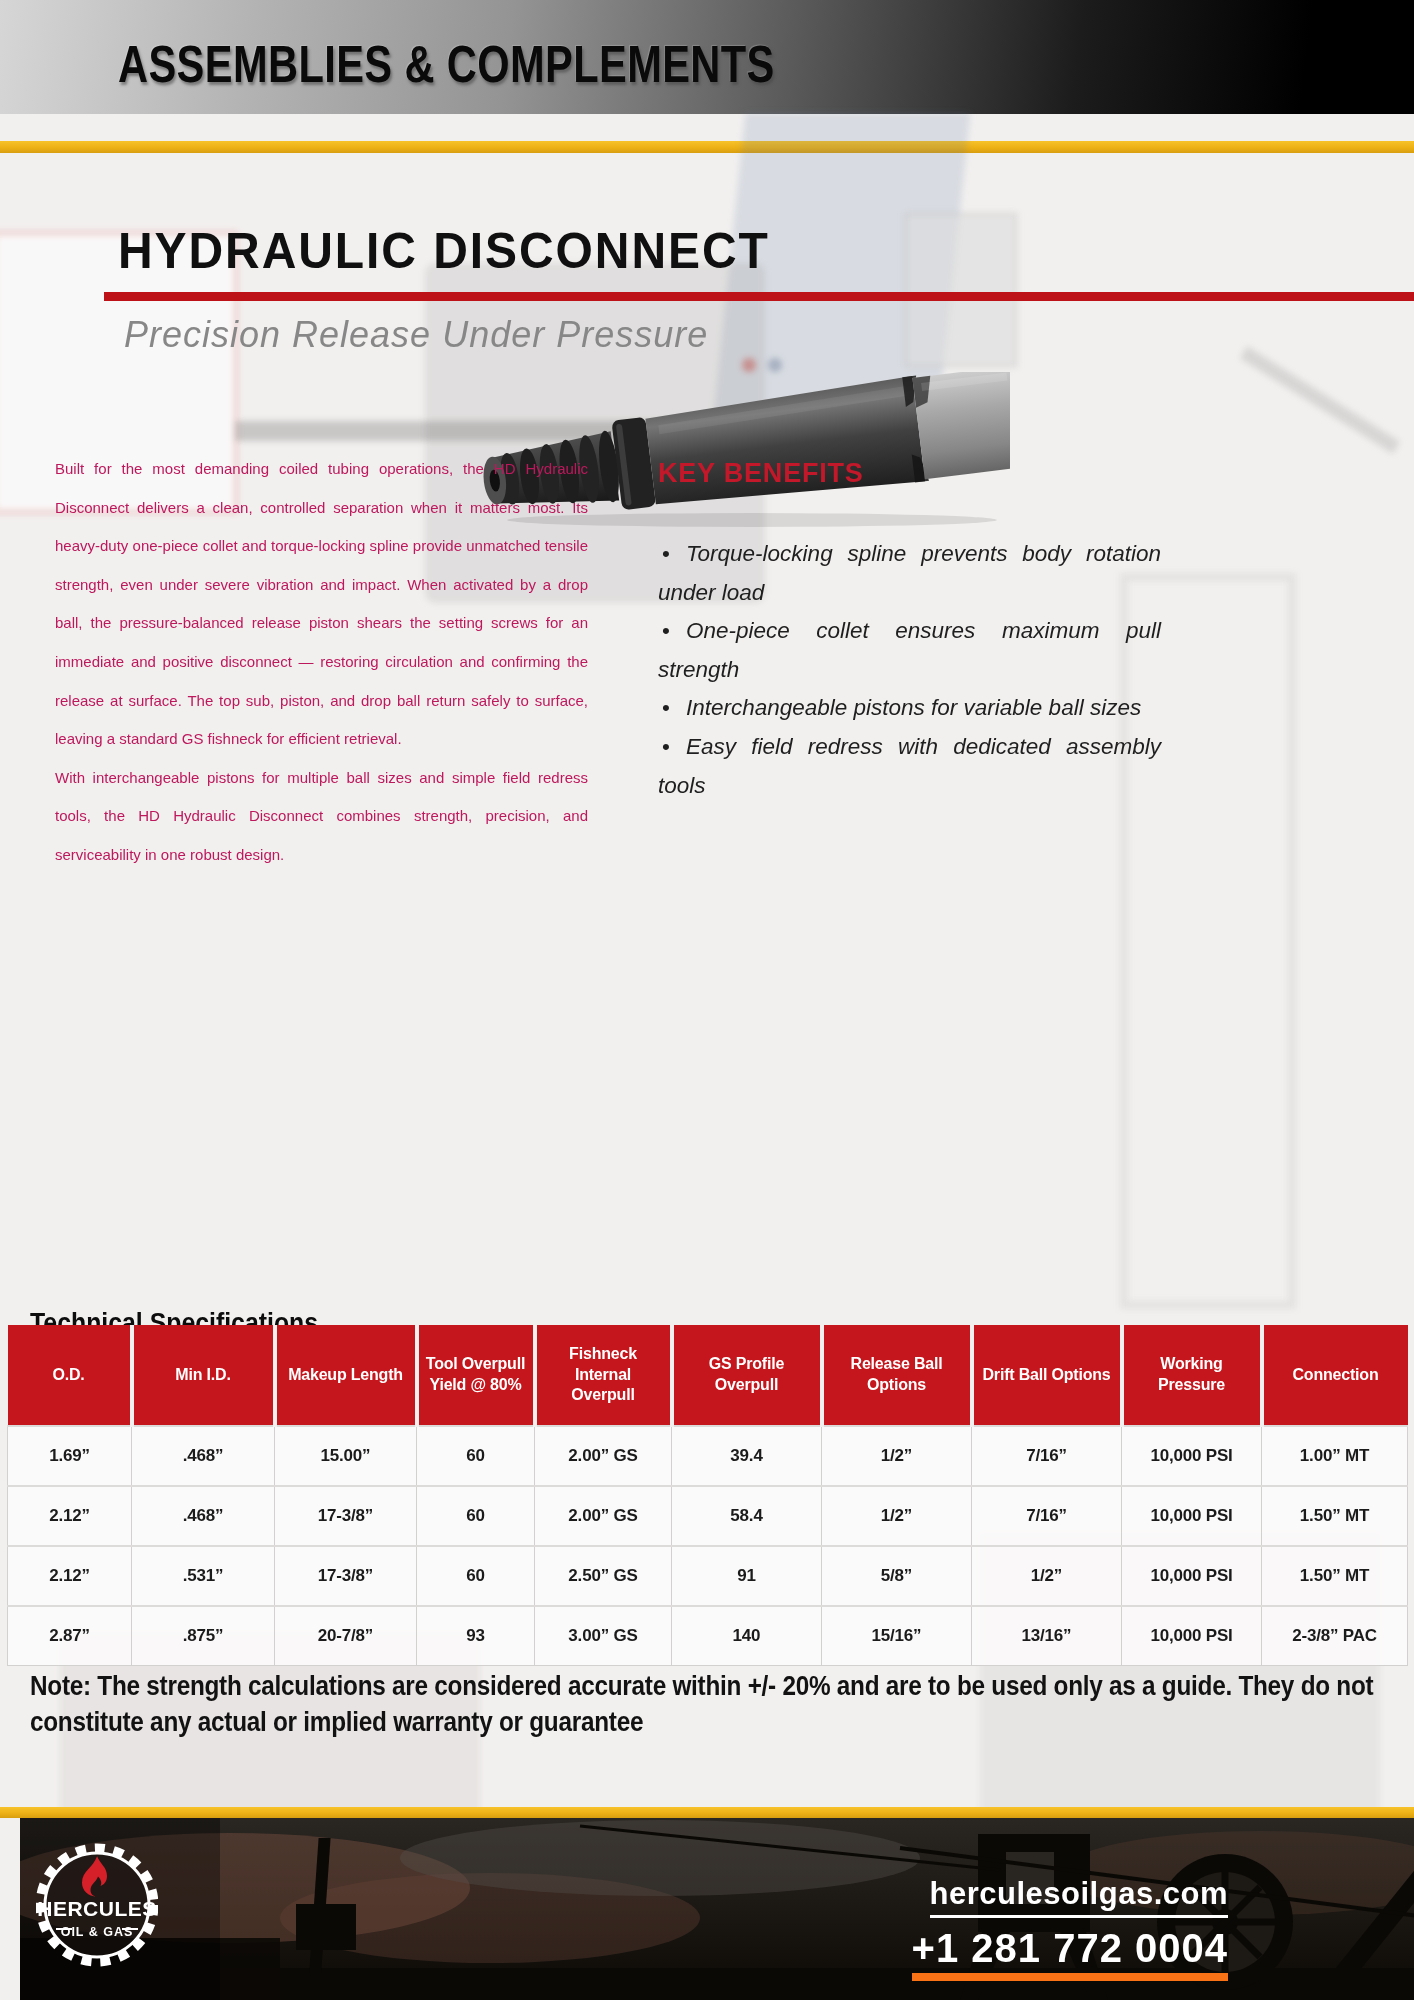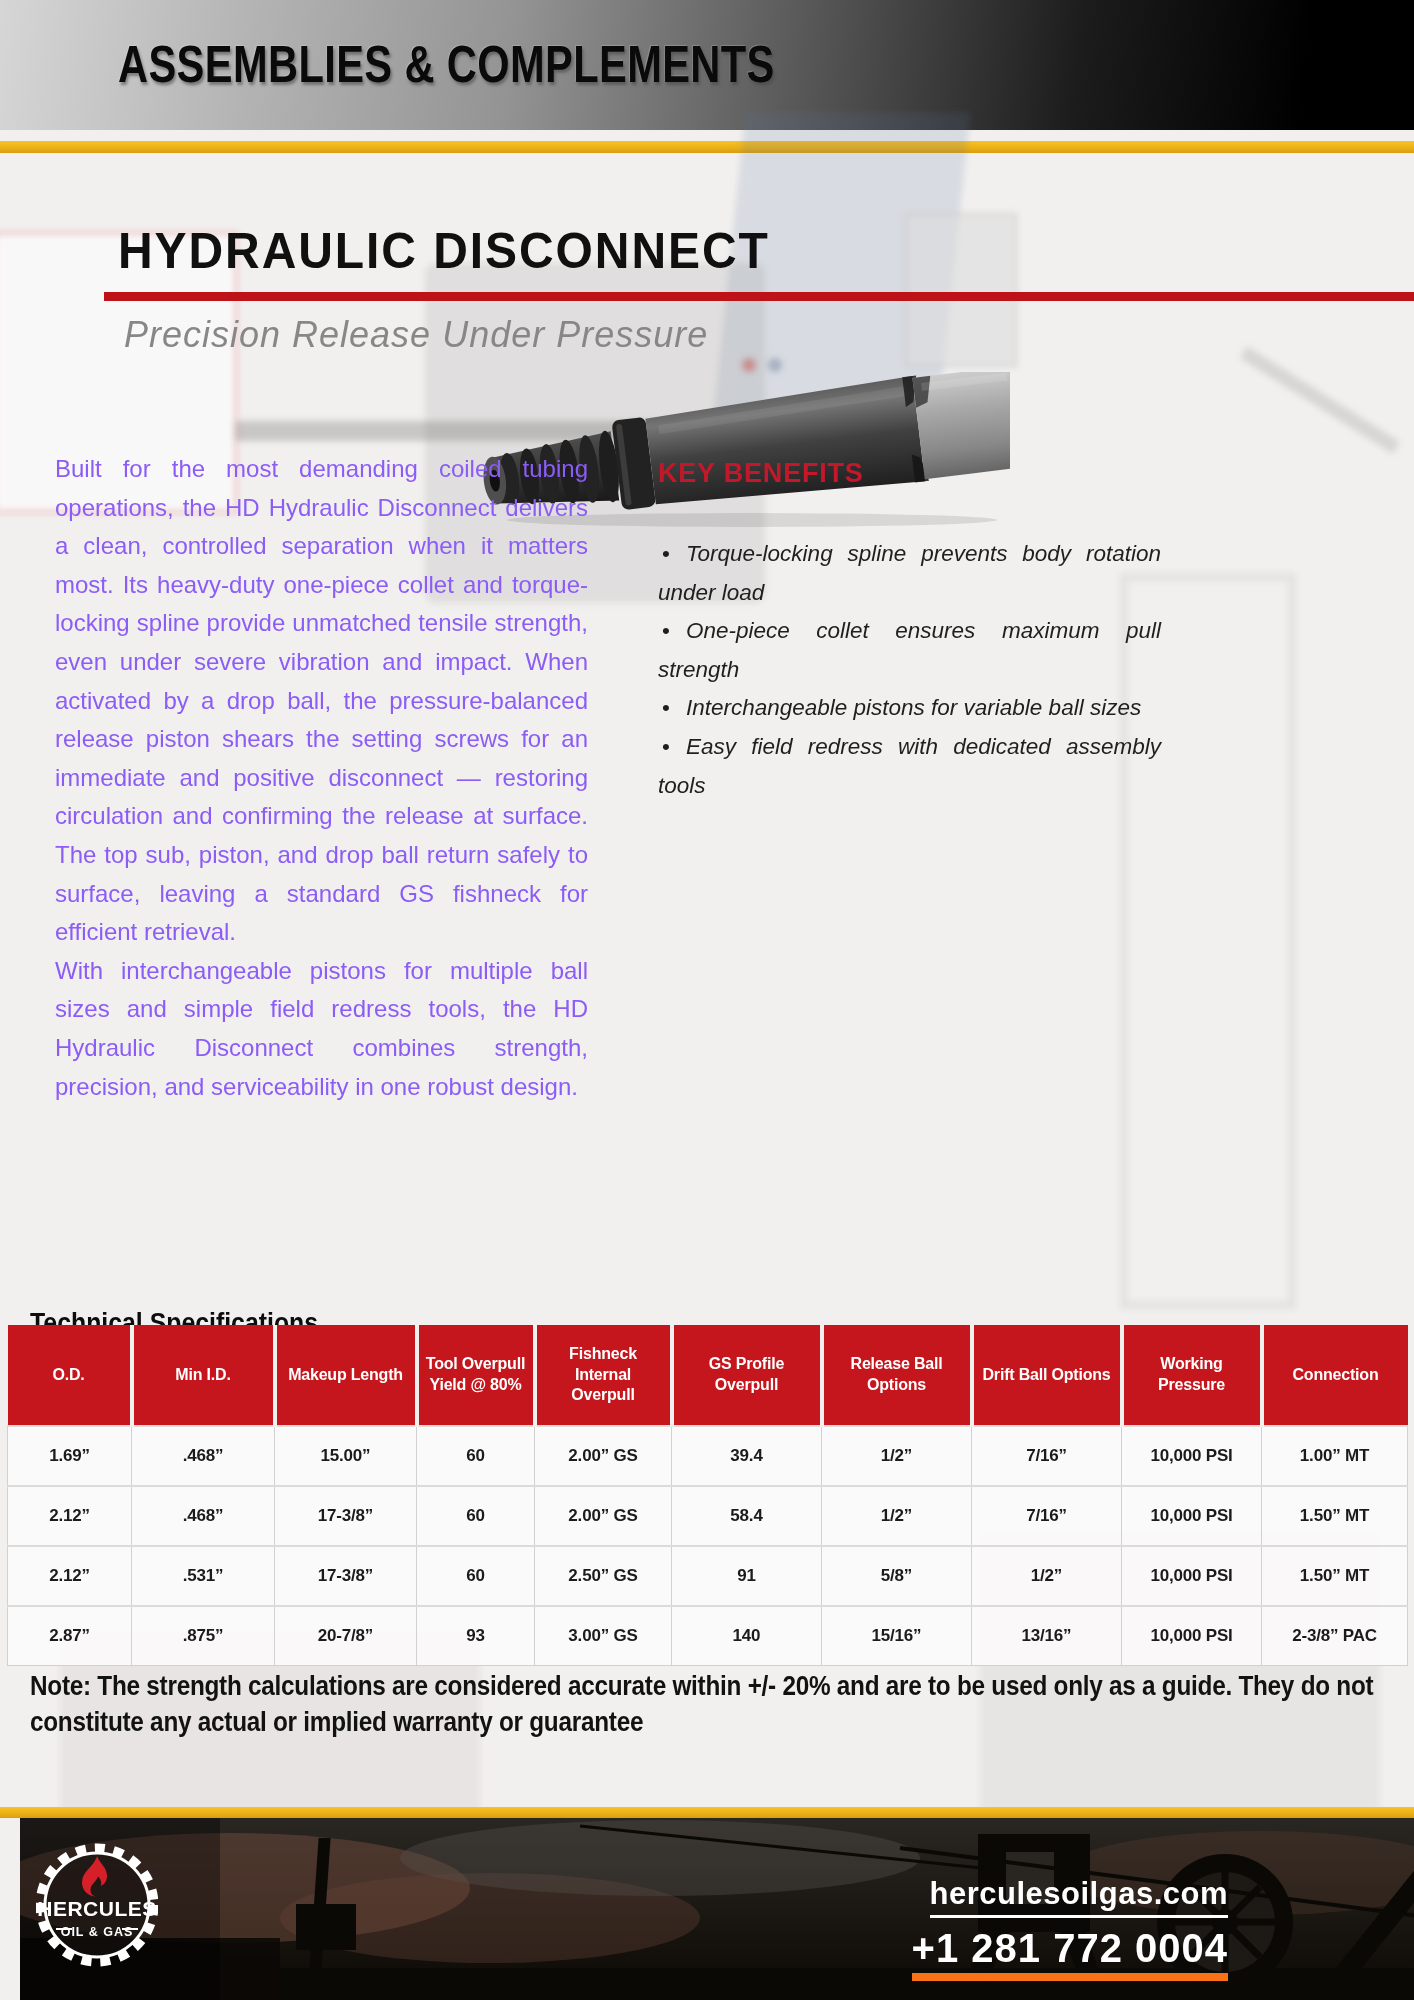--- a/index.html
+++ b/index.html
@@ -3,21 +3,21 @@
 <meta charset="utf-8">
 <style>
   html,body{margin:0;padding:0;background:#e7e5e3;}
   .page{
     position:relative;width:1414px;height:2000px;overflow:hidden;
     background:#f2f0ef;font-family:"Liberation Sans",sans-serif;
     -webkit-font-smoothing:antialiased;
   }
   
   .topbar{
-    position:absolute;left:0;top:0;width:1414px;height:130px;
+    position:absolute;left:0;top:0;width:1414px;height:114px;
     background:linear-gradient(97deg,#d6d6d6 0%,#b3b3b3 18%,#949494 36%,#5a5a5a 56%,#1c1c1c 76%,#000 92%);
   }
   .topbar h1{
     position:absolute;left:118px;top:34px;margin:0;white-space:nowrap;
     font-size:52px;font-weight:bold;color:#0a0a0a;letter-spacing:0.5px;
     transform:scaleX(0.80);transform-origin:left center;
     text-shadow:2px 3px 3px rgba(70,70,70,0.55), -1px -1px 1px rgba(255,255,255,0.2);
   }
   .stripe{
     position:absolute;left:0;width:1414px;height:12px;
@@ -47,21 +47,21 @@
   }
   .red-rule{position:absolute;left:104px;top:292px;width:1310px;height:9px;background:#bd1218;}
   .subtitle{
     position:absolute;left:124px;top:314px;margin:0;white-space:nowrap;
     font-size:36px;font-style:italic;color:#878787;letter-spacing:1px;
   }
   .tool-img{position:absolute;left:462px;top:372px;width:548px;height:158px;}
   
   .desc{
     position:absolute;left:55px;top:450px;width:533px;
-    font-size:24px;line-height:38.6px;color:#8b5cf6;text-align:justify;
+    font-size:15px;line-height:38.6px;color:#be185d;text-align:justify;
   }
   .desc p{margin:0;}
   .benefits{position:absolute;left:650px;top:458px;width:503px;margin-left:8px;}
   .benefits h3{
     margin:0;font-size:27px;font-weight:bold;color:#c2182a;letter-spacing:0.8px;
   }
   .benefits ul{
     margin:46px 0 0 0;padding:0;list-style:none;
     font-size:22.5px;font-style:italic;line-height:38.6px;color:#1f1f1f;text-align:justify;
   }

